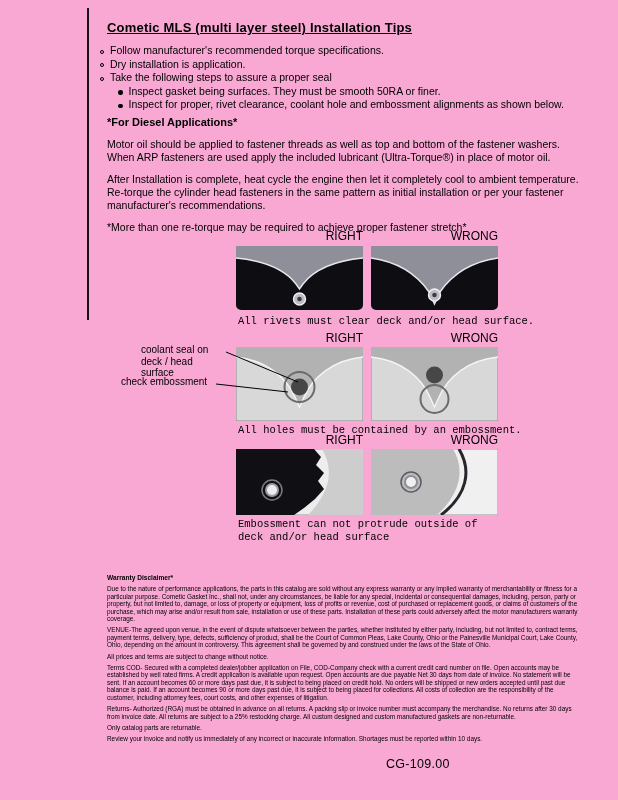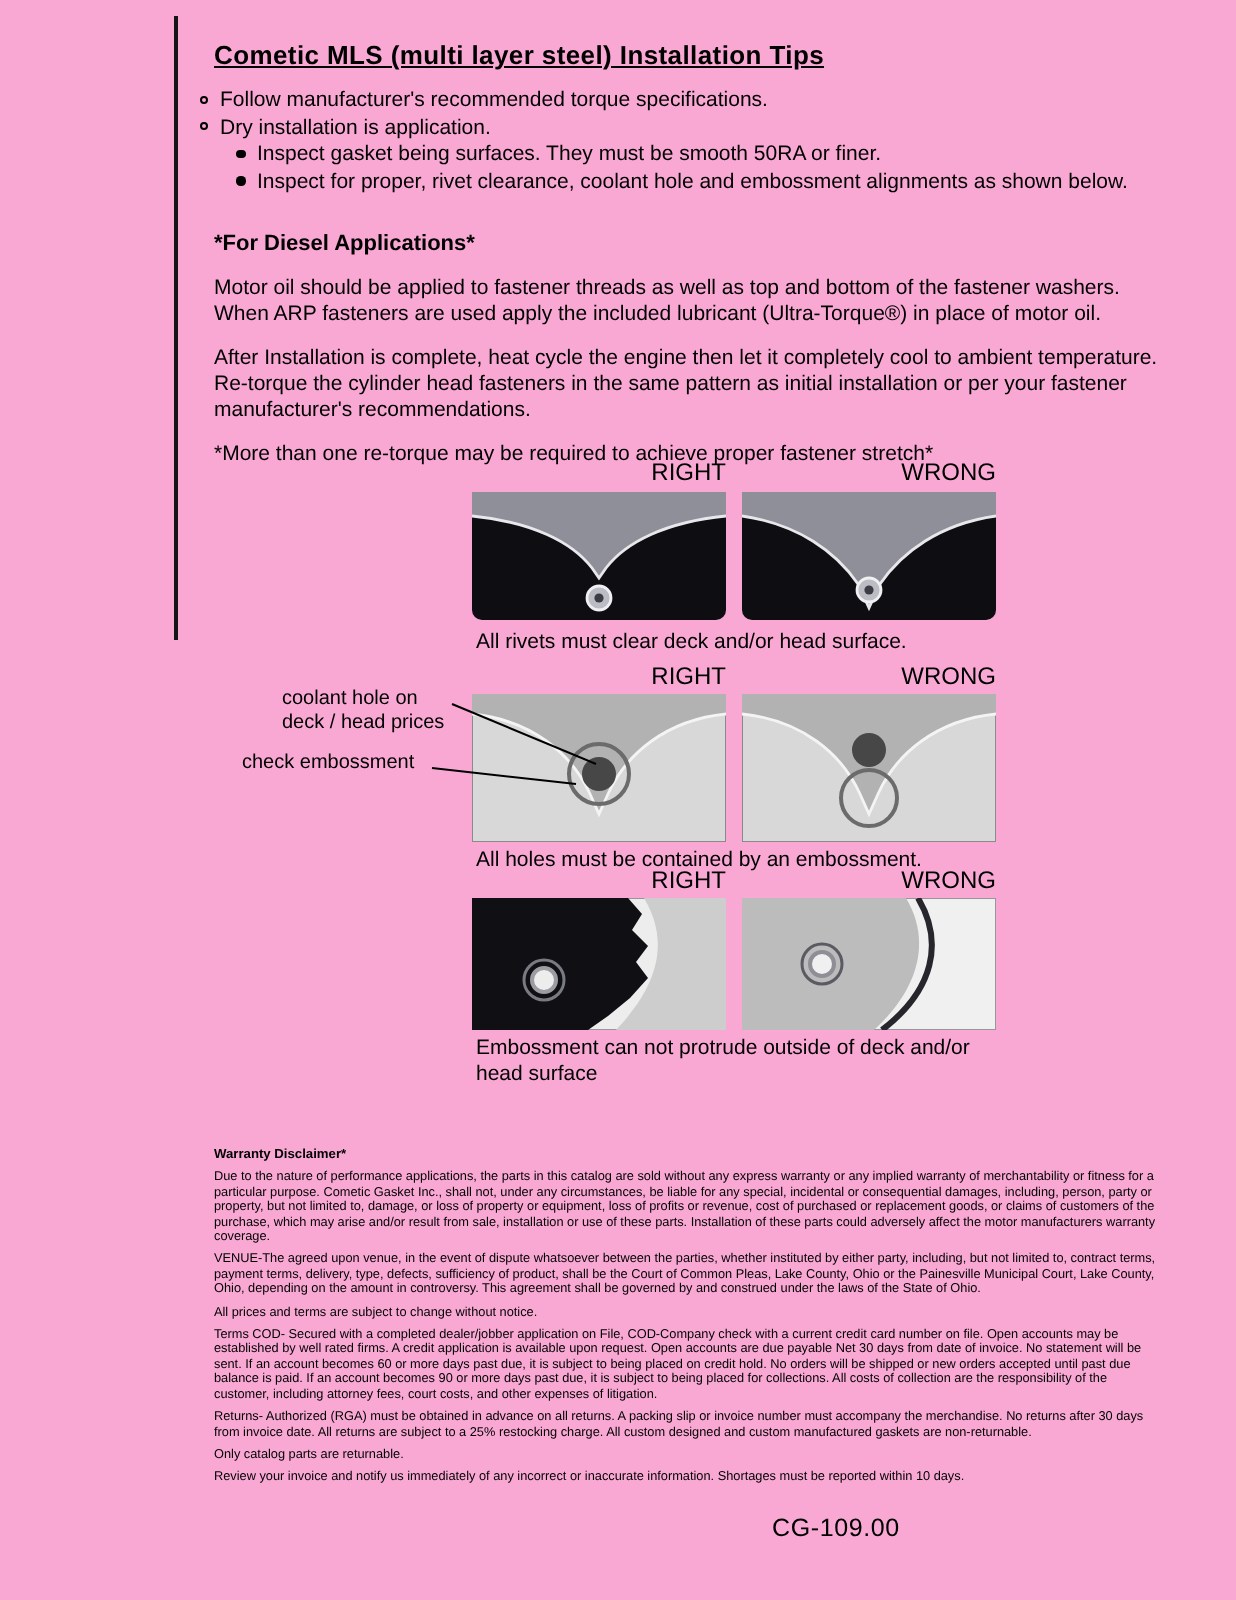--- a/index.html
+++ b/index.html
@@ -7,35 +7,35 @@
   .page {
     position:relative; width:618px; height:800px; background:#f9a8d4;
     font-family:"Liberation Sans", sans-serif; color:#000; overflow:hidden;
   }
   .spine { position:absolute; left:87px; top:8px; width:2px; height:312px; background:#151515; }
   .title {
     position:absolute; left:107px; top:20px; font-size:13px; font-weight:bold;
     text-decoration:underline; letter-spacing:0.2px;
   }
   .tips { position:absolute; left:100px; top:44px; width:500px; font-size:10.5px; line-height:12px; }
-  .tip { display:flex; align-items:flex-start; margin-bottom:1.5px; }
+  .tip { display:flex; align-items:center; margin-bottom:1.5px; }
   .tip .mk { flex:0 0 auto; width:4px; height:4px; border-radius:50%; margin:3.5px 6px 0 0; }
   .mk.open { border:1px solid #000; }
   .mk.fill { background:#000; width:4.5px; height:4.5px; }
   .tip.sub { margin-left:18px; }
   .diesel { position:absolute; left:107px; top:116px; width:478px; font-size:10.5px; line-height:13px; }
   .dheading { font-size:11px; font-weight:bold; margin-bottom:9px; }
   .diesel p { margin-bottom:9px; }
   .dlabels { position:absolute; left:236px; width:262px; display:flex; gap:8px; font-size:12px; }
   .dlabels > span { width:127px; text-align:right; }
   .r1l { top:229px; } .r2l { top:331px; } .r3l { top:433px; }
   .dimages { position:absolute; left:236px; width:262px; display:flex; gap:8px; }
   .r1i { top:246px; } .r2i { top:347px; } .r3i { top:449px; }
   .dimages svg { display:block; }
-  .caption { position:absolute; left:238px; font-size:10.5px; line-height:13px; }
+  .caption { position:absolute; left:238px; font-size:10.5px; line-height:13px;font-family:Liberation Mono, monospace; }
   .c1 { top:315px; } .c2 { top:424px; } .c3 { top:518px; width:248px; }
   .callout { position:absolute; font-size:10px; line-height:11.5px; }
   .co1 { left:141px; top:344px; width:86px; }
   .co2 { left:121px; top:376px; width:98px; }
   .callout-lines { position:absolute; left:200px; top:340px; }
   .warranty { position:absolute; left:107px; top:574px; width:474px; font-size:6.4px; line-height:7.4px; }
   .wheading { font-weight:bold; font-size:6.6px; margin-bottom:4px; }
   .warranty p { margin-bottom:4px; }
   .footer { position:absolute; left:386px; top:757px; font-size:12.5px; letter-spacing:0.3px; }
 </style>
@@ -49,20 +49,24 @@
   <div class="title">Cometic MLS (multi layer steel) Installation Tips</div>
 
   <div class="tips">
     <div class="tip">
       <span class="mk open"></span>
       <span>Follow manufacturer's recommended torque specifications.</span>
     </div>
     <div class="tip">
       <span class="mk open"></span>
       <span>Dry installation is application.</span>
+    </div>
+    <div class="tip">
+      <span class="mk open"></span>
+      <span>Take the following steps to assure a proper seal</span>
     </div>
     <div class="tip sub">
       <span class="mk fill"></span>
       <span>Inspect gasket being surfaces.  They must be smooth 50RA or finer.</span>
     </div>
     <div class="tip sub">
       <span class="mk fill"></span>
       <span>Inspect for proper, rivet clearance, coolant hole and embossment alignments as shown below.</span>
     </div>
   </div>
@@ -93,21 +97,21 @@
       <circle cx="63.5" cy="49" r="6" fill="#bcbcc4" stroke="#f0f0f3" stroke-width="1.4"></circle>
       <circle cx="63.5" cy="49" r="2.3" fill="#3c3c44"></circle>
     </svg>
   </div>
   <div class="caption c1">All rivets must clear deck and/or head surface.</div>
 
   <div class="dlabels r2l">
     <span>RIGHT</span>
     <span>WRONG</span>
   </div>
-  <div class="callout co1">coolant hole on deck / head prices</div>
+  <div class="callout co1">coolant seal on deck / head surface</div>
   <div class="callout co2">check embossment</div>
   <div class="dimages r2i">
     <svg width="127" height="74" viewBox="0 0 127 74">
       <rect width="127" height="74" fill="#d8d8d8" stroke="#8a8a8a"></rect>
       <path d="M0,0 H127 V10 C97,13 77,30 68,50 L63.5,60 L59,50 C50,30 30,13 0,10 Z" fill="#b2b2b2"></path>
       <path d="M0,10 C30,13 50,30 59,50 L63.5,60 L68,50 C77,30 97,13 127,10" fill="none" stroke="#f4f4f4" stroke-width="1.4"></path>
       <circle cx="63.5" cy="40" r="15" fill="none" stroke="#6b6b6b" stroke-width="2"></circle>
       <circle cx="63.5" cy="40" r="8.5" fill="#474747"></circle>
     </svg>
     <svg width="127" height="74" viewBox="0 0 127 74">

